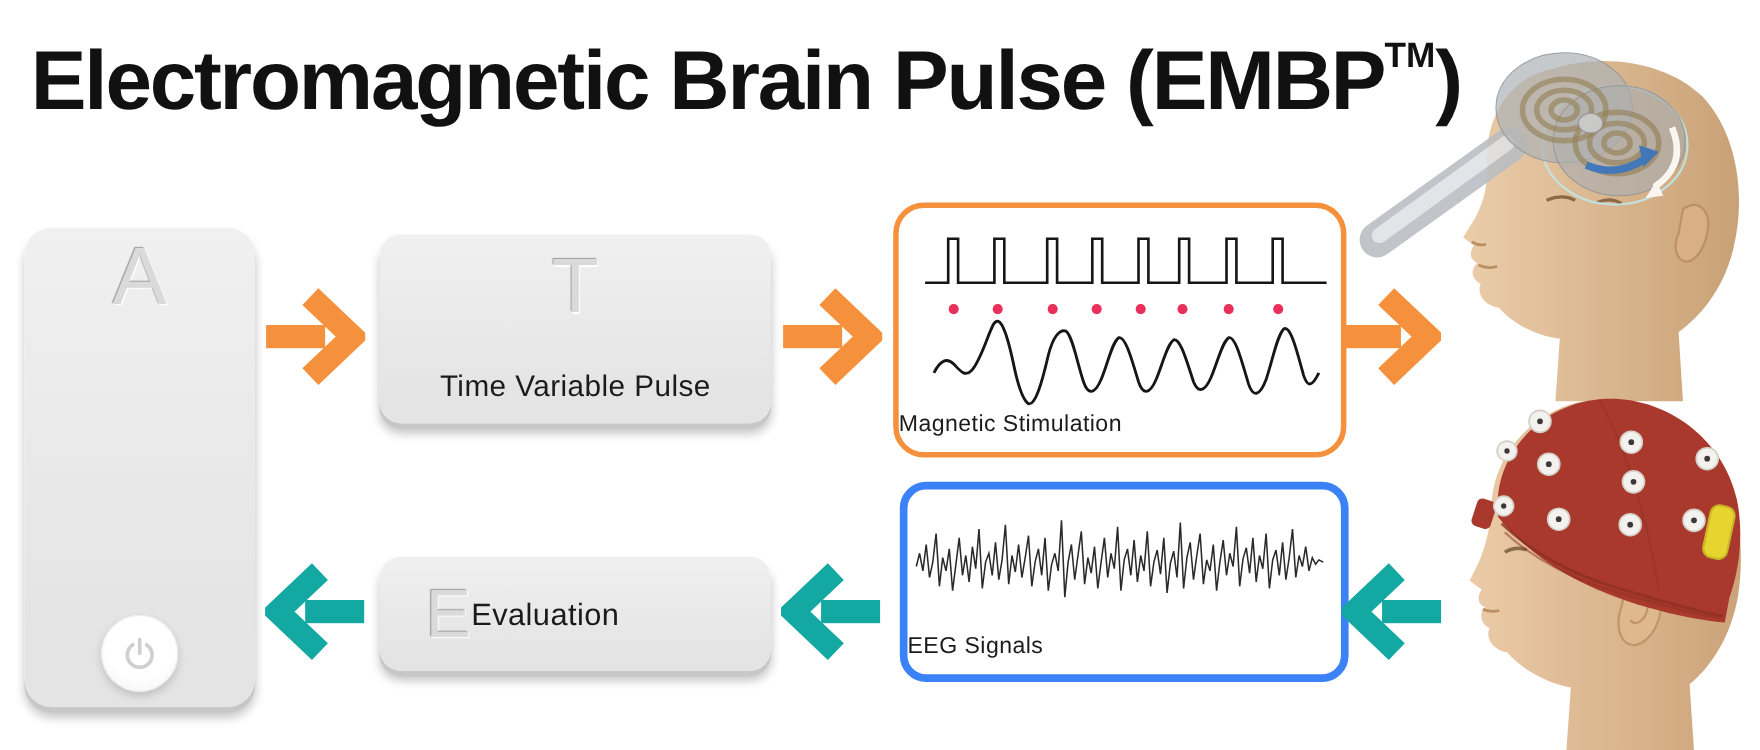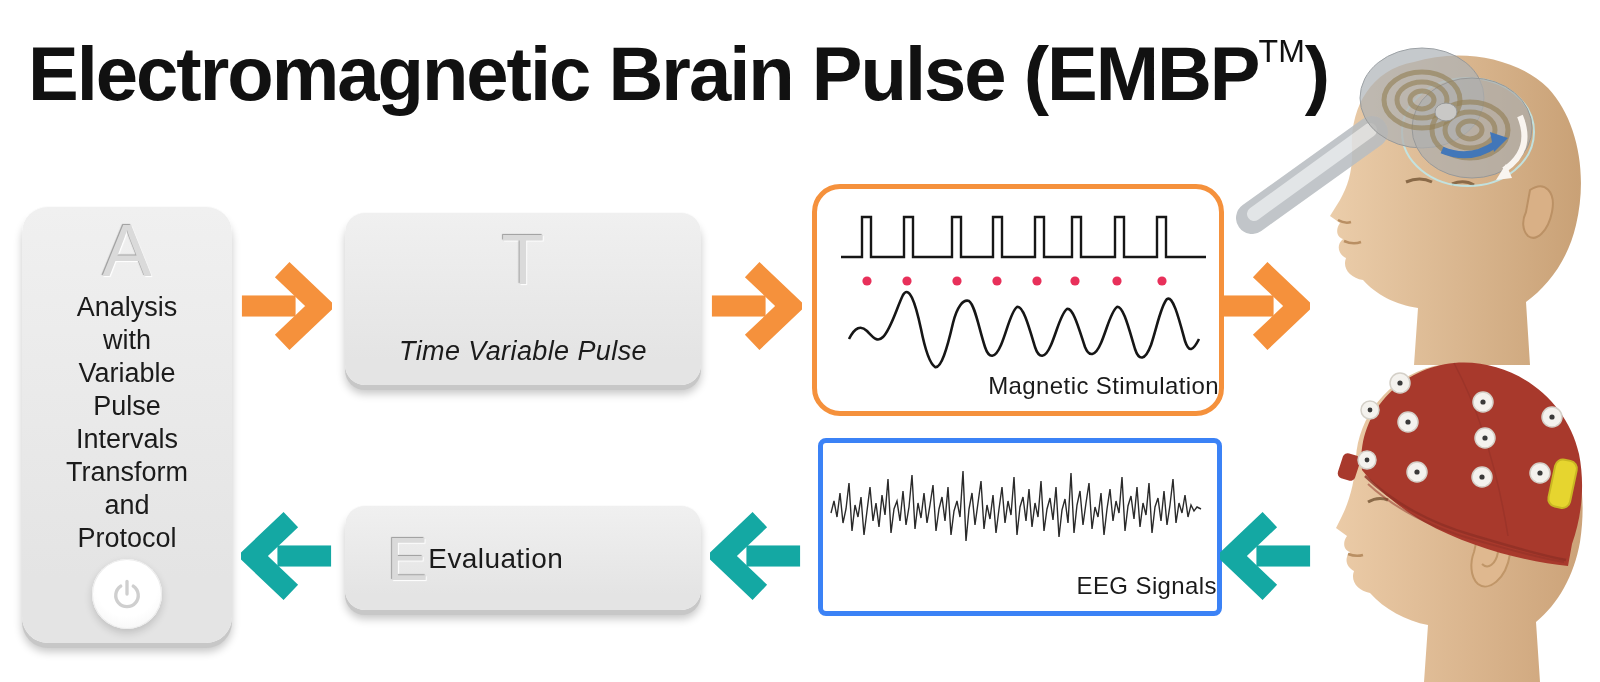--- a/index.html
+++ b/index.html
@@ -2,21 +2,21 @@
 <html><head>
 <meta charset="utf-8">
 <style>
   html,body{margin:0;padding:0;background:#fff;}
   .canvas{position:relative;width:1600px;height:682px;background:#ffffff;overflow:hidden;
           font-family:"Liberation Sans", sans-serif;color:#1b1b1b;}
 
   
   .title{position:absolute;left:28px;top:30px;font-size:76px;font-weight:700;
          letter-spacing:-2px;color:#111;white-space:nowrap;}
-  .title sup{font-size:32px;font-weight:400;letter-spacing:0;vertical-align:38px;}
+  .title sup{font-size:32px;font-weight:700;letter-spacing:0;vertical-align:38px;}
 
   
   .node{position:absolute;background:linear-gradient(180deg,#f0f0f0 0%,#e4e4e4 85%);
         border-radius:20px;border-top:1px solid #fbfbfb;
         box-shadow:0 5px 0 #c7c7c7, 0 9px 9px rgba(0,0,0,.22);}
   .emboss{color:#dadada;font-weight:400;
           text-shadow:-1px -1px 1px #9c9c9c, 1px 1px 1px #ffffff;}
   .node-label{font-size:27px;color:#1b1b1b;letter-spacing:.4px;line-height:35px;}
 
   
@@ -25,33 +25,33 @@
   .panel-analysis .emboss{font-size:74px;line-height:76px;margin-top:6px;}
   .analysis-lines{text-align:center;font-size:27px;line-height:33px;margin-top:2px;}
   .power-btn{position:absolute;bottom:14px;left:50%;margin-left:-35px;width:70px;height:70px;
              border-radius:50%;background:radial-gradient(circle at 50% 38%,#ffffff 55%,#f1f1f1 100%);
              box-shadow:0 4px 8px rgba(0,0,0,.16), inset 0 0 0 1px #ececec;
              display:flex;align-items:center;justify-content:center;}
 
   
   .panel-time{left:345px;top:212px;width:356px;height:172px;text-align:center;}
   .panel-time .emboss{font-size:70px;line-height:70px;display:block;margin-top:12px;}
-  .panel-time .node-label{position:absolute;left:0;right:0;bottom:16px;font-style:italic;}
+  .panel-time .node-label{position:absolute;left:0;right:0;bottom:16px;}
 
   
   .panel-eval{left:345px;top:505px;width:356px;height:104px;display:flex;align-items:center;}
   .panel-eval .emboss{font-size:62px;margin-left:42px;}
   .panel-eval .node-label{flex:1;text-align:left;font-size:28px;}
 
   
   .sigbox{position:absolute;background:#fff;}
   .box-stim{left:812px;top:184px;width:402px;height:222px;border:5px solid #F5913C;border-radius:28px;}
-  .box-eeg{left:818px;top:438px;width:394px;height:168px;border:5px solid #3b82f6;border-radius:8px;}
+  .box-eeg{left:818px;top:438px;width:394px;height:168px;border:7px solid #3b82f6;border-radius:24px;}
   .sigbox svg{position:absolute;left:0;top:0;}
-  .sigbox .node-label{position:absolute;left:0;right:0;bottom:8px;text-align:right;font-size:24px;}
+  .sigbox .node-label{position:absolute;left:0;right:0;bottom:8px;text-align:left;font-size:21px;}
 
   
   .arrow{position:absolute;width:92px;height:92px;}
   .arrow-orange{color:#F5913C;}
   .arrow-teal{color:#14A8A3;}
 
   
   .illus{position:absolute;}
 </style>
 </head>
@@ -154,30 +154,20 @@
           <circle cx="208" cy="123" r="2.6"></circle>
       </g>
     </g>
     <g transform="rotate(12 232 132)">
       <rect x="220" y="110" width="22" height="48" rx="8" fill="#E6D52F" stroke="#C9B723" stroke-width="2"></rect>
     </g>
   </svg>
 
   <div class="node panel-analysis">
     <div class="emboss">A</div>
-    <div class="analysis-lines">
-      <div>Analysis</div>
-      <div>with</div>
-      <div>Variable</div>
-      <div>Pulse</div>
-      <div>Intervals</div>
-      <div>Transform</div>
-      <div>and</div>
-      <div>Protocol</div>
-    </div>
     <div class="power-btn">
       <svg width="40" height="40" viewBox="0 0 48 48">
         <path d="M24 9 v15" stroke="#CFCFCF" stroke-width="4" stroke-linecap="round" fill="none"></path>
         <path d="M16.5 14.5 a13.5 13.5 0 1 0 15 0" stroke="#CFCFCF" stroke-width="4" stroke-linecap="round" fill="none"></path>
       </svg>
     </div>
   </div>
 
   <div class="node panel-time">
     <span class="emboss">T</span>

